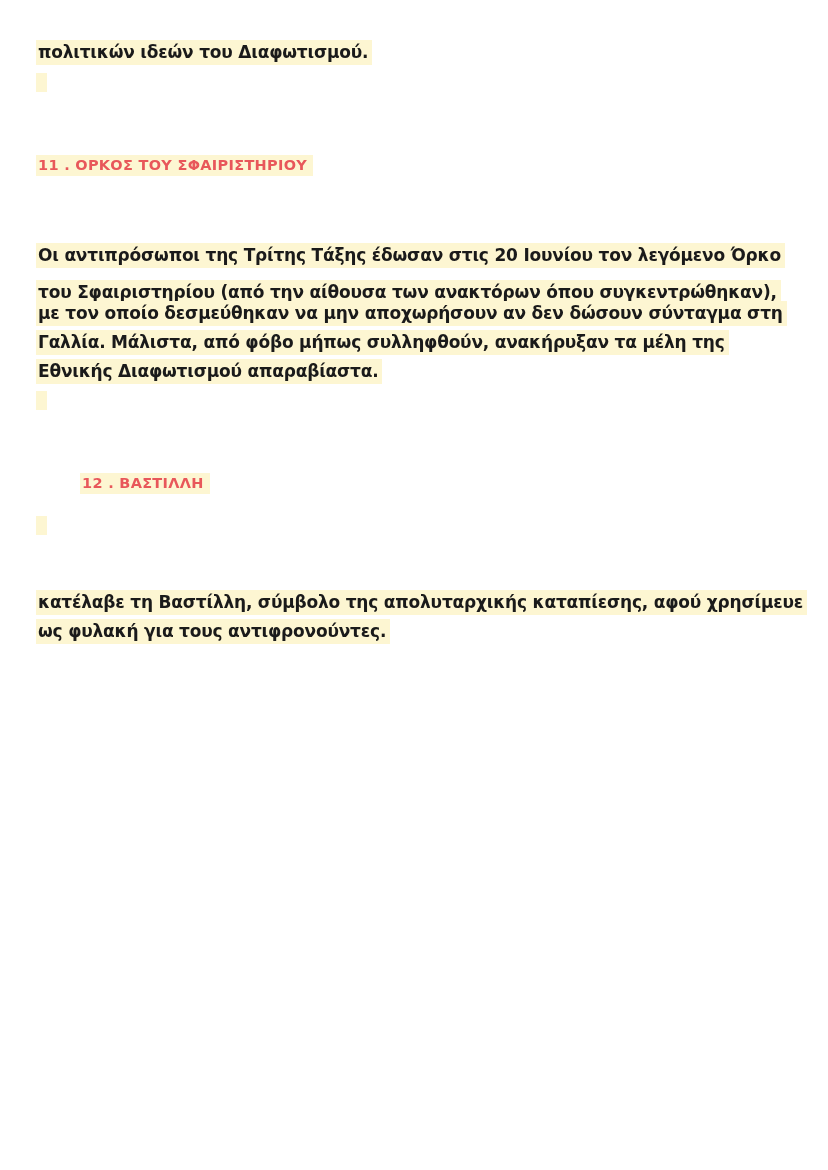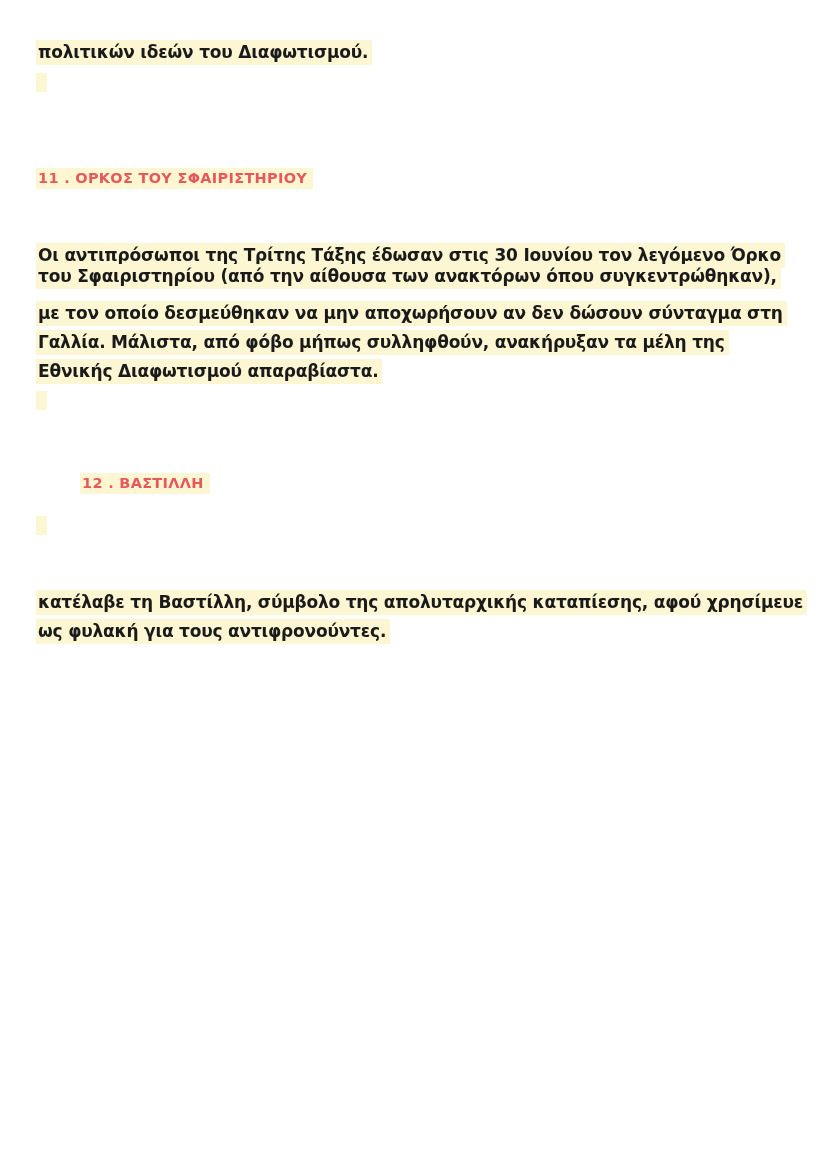--- a/index.html
+++ b/index.html
@@ -54,28 +54,28 @@
 </head>
 <body>
 
 <div class="page">
 
   <div class="line" style="top:42px;">
     <span class="hl">πολιτικών ιδεών του Διαφωτισμού.</span>
   </div>
   <div class="empty-mark" style="top:73px;"></div>
 
-  <div class="heading" style="top:170px;">
+  <div class="heading" style="top:157px;">
     <span class="hl">11 . ΟΡΚΟΣ ΤΟΥ ΣΦΑΙΡΙΣΤΗΡΙΟΥ</span>
   </div>
 
   <div class="line" style="top:245px;">
-    <span class="hl">Οι αντιπρόσωποι της Τρίτης Τάξης έδωσαν στις 30 Ιουνίου τον λεγόμενο Όρκο</span>
+    <span class="hl">Οι αντιπρόσωποι της Τρίτης Τάξης έδωσαν στις 20 Ιουνίου τον λεγόμενο Όρκο</span>
   </div>
-  <div class="line" style="top:266px;">
+  <div class="line" style="top:282px;">
     <span class="hl">του Σφαιριστηρίου (από την αίθουσα των ανακτόρων όπου συγκεντρώθηκαν),</span>
   </div>
   <div class="line" style="top:303px;">
     <span class="hl">με τον οποίο δεσμεύθηκαν να μην αποχωρήσουν αν δεν δώσουν σύνταγμα στη</span>
   </div>
   <div class="line" style="top:332px;">
     <span class="hl">Γαλλία. Μάλιστα, από φόβο μήπως συλληφθούν, ανακήρυξαν τα μέλη της</span>
   </div>
   <div class="line" style="top:361px;">
     <span class="hl">Εθνικής Διαφωτισμού απαραβίαστα.</span>

